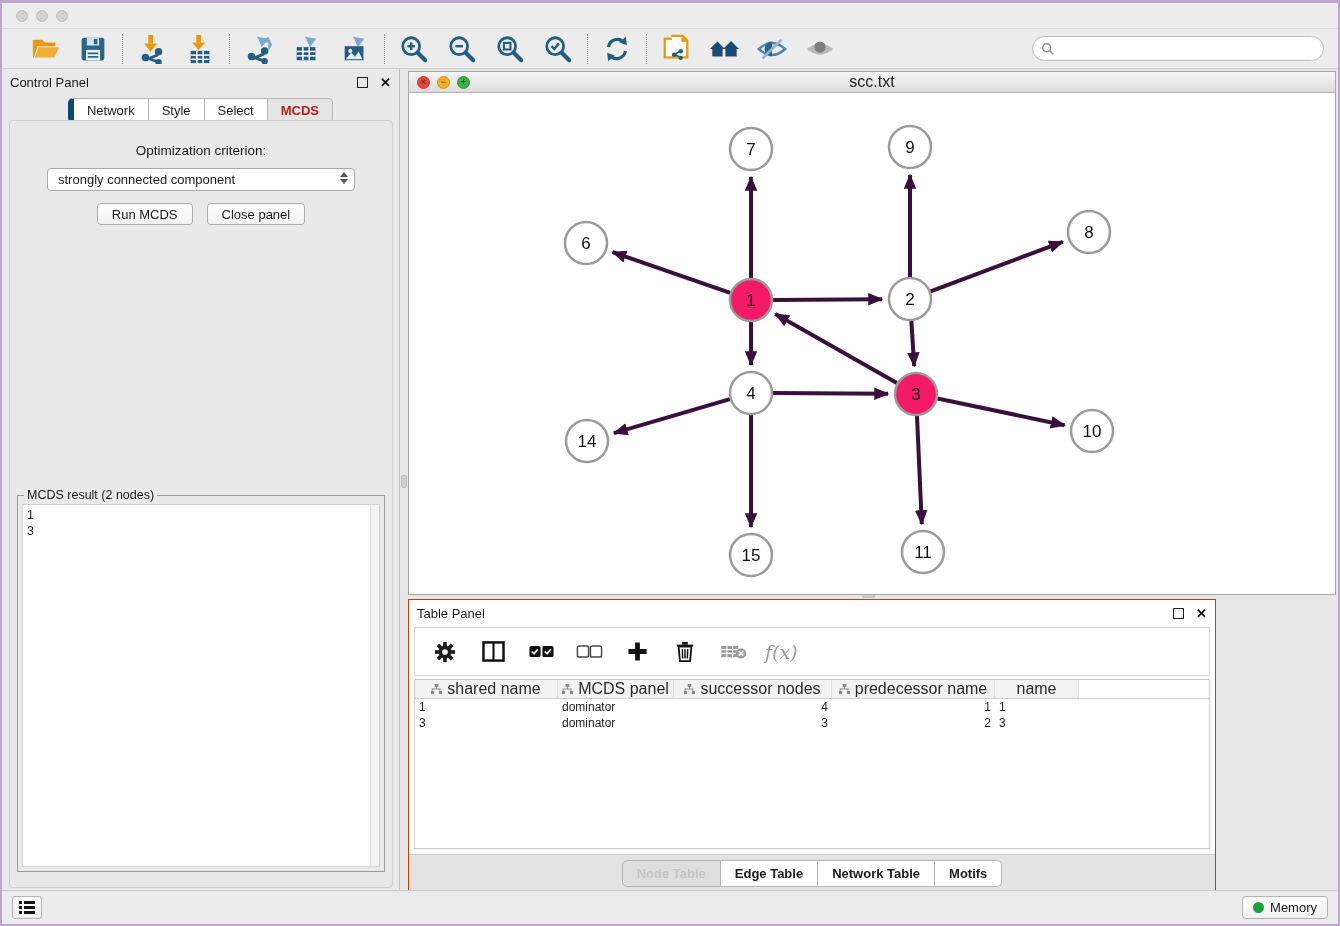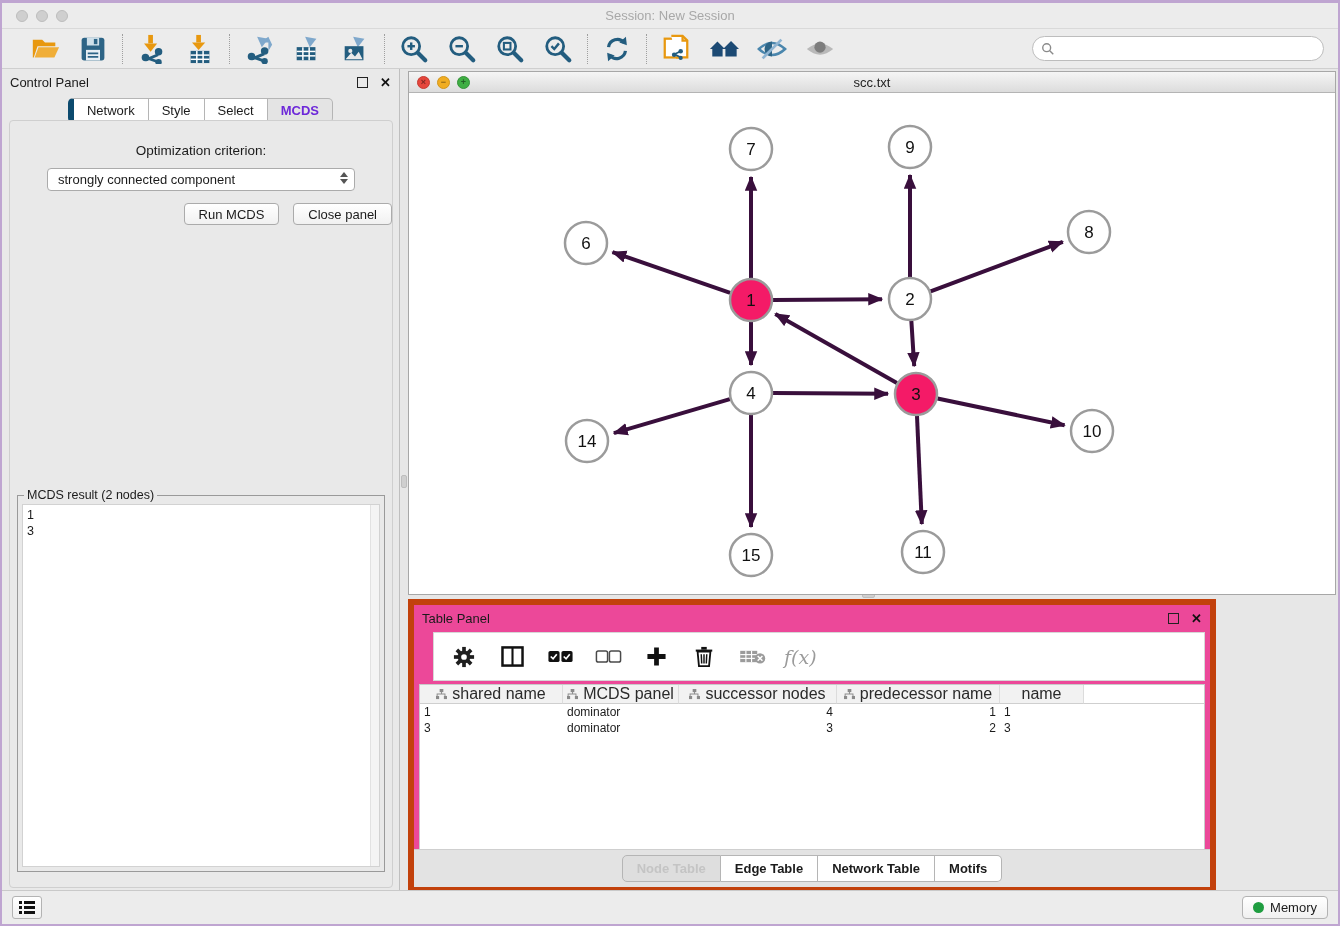--- a/index.html
+++ b/index.html
@@ -27,55 +27,55 @@
   .control-panel{position:absolute;left:0;top:66px;width:398px;height:826px;background:#e9e9e9;
     border-right:1px solid #bfbfbf;}
   .panel-head{height:26px;display:flex;align-items:center;padding:0 8px;font-size:13px;}
   .panel-head .sp{flex:1;}
   .ico-float{width:11px;height:11px;border:1.5px solid #222;background:transparent;margin-right:12px;}
   .ico-close{font-size:13px;font-weight:700;color:#111;}
   .cp-tabs{position:absolute;left:0;top:29px;width:100%;display:flex;justify-content:center;}
   .cp-tab{padding:4px 13px;font-size:13px;background:#fff;border:1px solid #b5b5b5;border-left:none;cursor:default;}
   .cp-tab:first-child{border-left:6px solid #0c4a6e;border-radius:5px 0 0 5px;}
   .cp-tab:last-child{border-radius:0 5px 5px 0;}
-  .cp-tab.active{background:#e4e4e4;color:#6d28d9;font-weight:700;}
+  .cp-tab.active{background:#e4e4e4;color:#b91c1c;font-weight:700;}
   .cp-body{position:absolute;left:7px;top:51px;width:384px;height:768px;background:#e9e9e9;
     border:1px solid #cfcfcf;border-radius:4px;}
   .opt-label{margin-top:22px;text-align:center;font-size:13.5px;}
   .combo{position:relative;margin:10px auto 0;width:308px;height:23px;background:#fff;border:1px solid #ababab;
     border-radius:4px;display:flex;align-items:center;padding:0 20px 0 10px;font-size:13px;}
   .combo .stepper{position:absolute;right:6px;top:3px;display:flex;flex-direction:column;gap:2px;}
   .combo .stepper i{width:0;height:0;border-left:4px solid transparent;border-right:4px solid transparent;}
   .combo .stepper .up{border-bottom:5px solid #555;}
   .combo .stepper .dn{border-top:5px solid #555;}
-  .btn-row{margin-top:12px;display:flex;justify-content:flex-end;gap:14px;}
+  .btn-row{margin-top:12px;display:flex;justify-content:center;gap:14px;}
   .pbtn{height:22px;padding:0 14px;font-size:13px;background:linear-gradient(#ffffff,#f1f1f1);
     border:1px solid #ababab;border-radius:4px;display:flex;align-items:center;cursor:default;font-family:"Liberation Sans",sans-serif;}
   .groupbox{position:absolute;left:7px;top:374px;width:368px;height:377px;border:1px solid #9a9a9a;}
   .groupbox .legend{position:absolute;left:6px;top:-8px;background:#e9e9e9;padding:0 3px;font-size:12.5px;}
   .result-area{position:absolute;left:4px;right:4px;top:8px;bottom:4px;background:#fff;border:1px solid #d2d2d2;
     font-size:12.5px;line-height:16px;padding:2px 4px;overflow:hidden;}
   .result-scroll{position:absolute;right:0;top:0;bottom:0;width:9px;background:#f4f4f4;border-left:1px solid #e2e2e2;}
   
   .net-frame{position:absolute;left:406px;top:68px;width:928px;height:524px;background:#fff;border:1px solid #a7a7a7;}
   .net-titlebar{height:21px;background:linear-gradient(#f5f5f5,#dcdcdc);border-bottom:1px solid #b4b4b4;
     display:flex;align-items:center;position:relative;}
   .net-lights{display:flex;gap:7px;margin-left:8px;}
   .nl{width:13px;height:13px;border-radius:50%;font-size:9px;font-weight:700;color:rgba(0,0,0,.45);
     display:flex;align-items:center;justify-content:center;line-height:1;}
   .nl.red{background:#e5463c;border:1px solid #c63b32;}
   .nl.yel{background:#f0ad22;border:1px solid #d3961a;}
   .nl.grn{background:#3fae43;border:1px solid #35933a;}
-  .net-title{position:absolute;left:0;right:0;text-align:center;font-size:13px;color:#222;}
+  .net-title{position:absolute;left:0;right:0;text-align:center;font-size:16px;color:#222;}
   .net-canvas{position:relative;width:926px;height:501px;background:#fff;overflow:hidden;}
   .split-dot{position:absolute;left:399px;top:472px;width:6px;height:13px;background:#cfcfcf;border:1px solid #bdbdbd;border-radius:2px;}
   .split-dot-h{position:absolute;left:860px;top:589px;width:13px;height:6px;background:#cfcfcf;border:1px solid #bdbdbd;border-radius:2px;}
   
-  .table-panel{position:absolute;left:406px;top:596px;width:808px;height:294px;background:#ec4899;border:6px solid #c2410c;}
-  .tp-toolbar{position:absolute;left:19px;top:27px;right:5px;height:49px;background:#fff;border:1px solid #d7d7d7;
+  .table-panel{position:absolute;left:406px;top:596px;width:808px;height:294px;background:#ffffff;border:1px solid #c2410c;}
+  .tp-toolbar{position:absolute;left:5px;top:27px;right:5px;height:49px;background:#fff;border:1px solid #d7d7d7;
     display:flex;align-items:center;gap:16px;padding:0 14px;}
   .tp-table{position:absolute;left:5px;top:79px;right:5px;height:170px;background:#fff;border:1px solid #c9c9c9;overflow:hidden;}
   .thead{display:flex;height:19px;font-size:16px;}
   .th{background:#f2f2f2;border-right:1px solid #dcdcdc;border-bottom:1px solid #cfcfcf;
     display:flex;align-items:center;justify-content:center;gap:5px;color:#2a2a2a;}
   .th svg{flex:0 0 auto;}
   .tr{display:flex;height:16px;font-size:12px;}
   .td{padding:0 4px;display:flex;align-items:center;}
   .td.r{justify-content:flex-end;}
   .tp-tabs-strip{position:absolute;left:0;bottom:0;width:100%;height:38px;background:#e3e3e3;border-top:1px solid #cfcfcf;
@@ -97,21 +97,20 @@
 <body>
 
 <div class="screen">
 
   <div class="titlebar">
     <div class="traffic">
       <span class="tl"></span>
       <span class="tl"></span>
       <span class="tl"></span>
     </div>
-    <div class="app-title">Session: New Session</div>
   </div>
 
   <div class="toolbar">
     <div class="tgroup">
       <span class="tbtn">
         <svg width="30" height="30" viewBox="0 0 32 32">
             <path fill="#e8980f" d="M3 6h10l3 3h11v4H8L4 25H3z"></path>
             <path fill="#f0ae38" d="M5 25l4-11h22l-5 11z"></path>
           </svg>
       </span>

